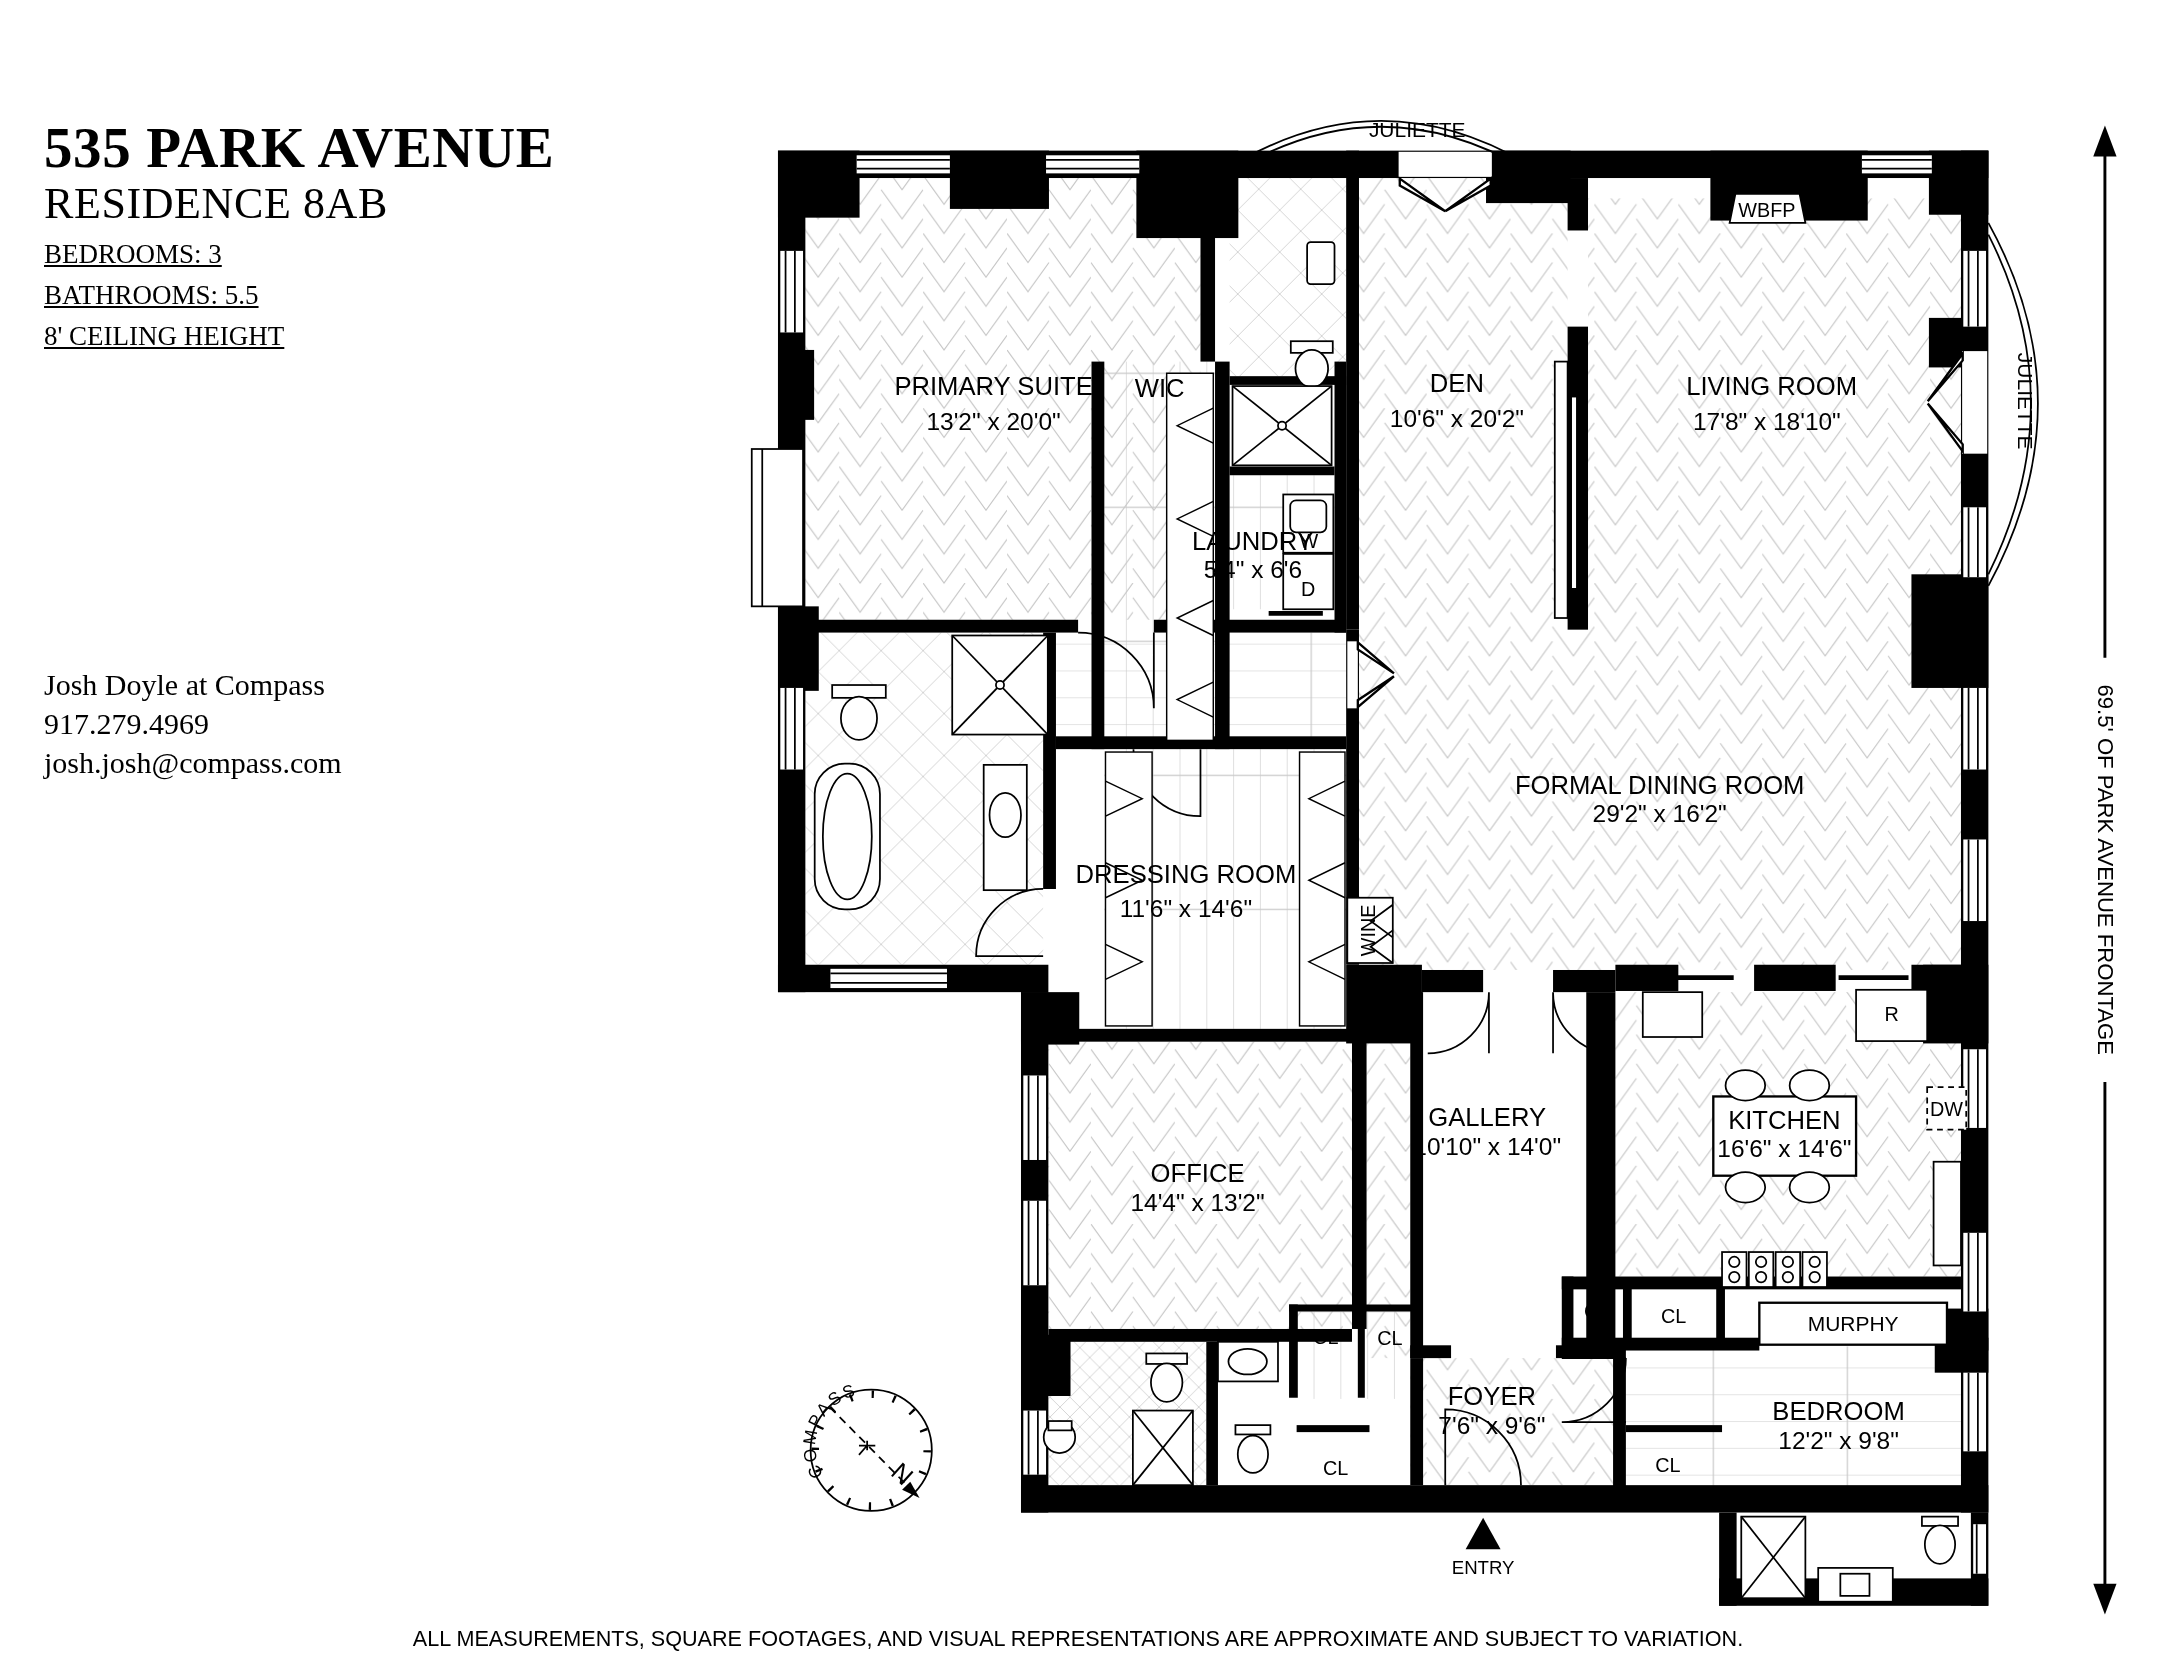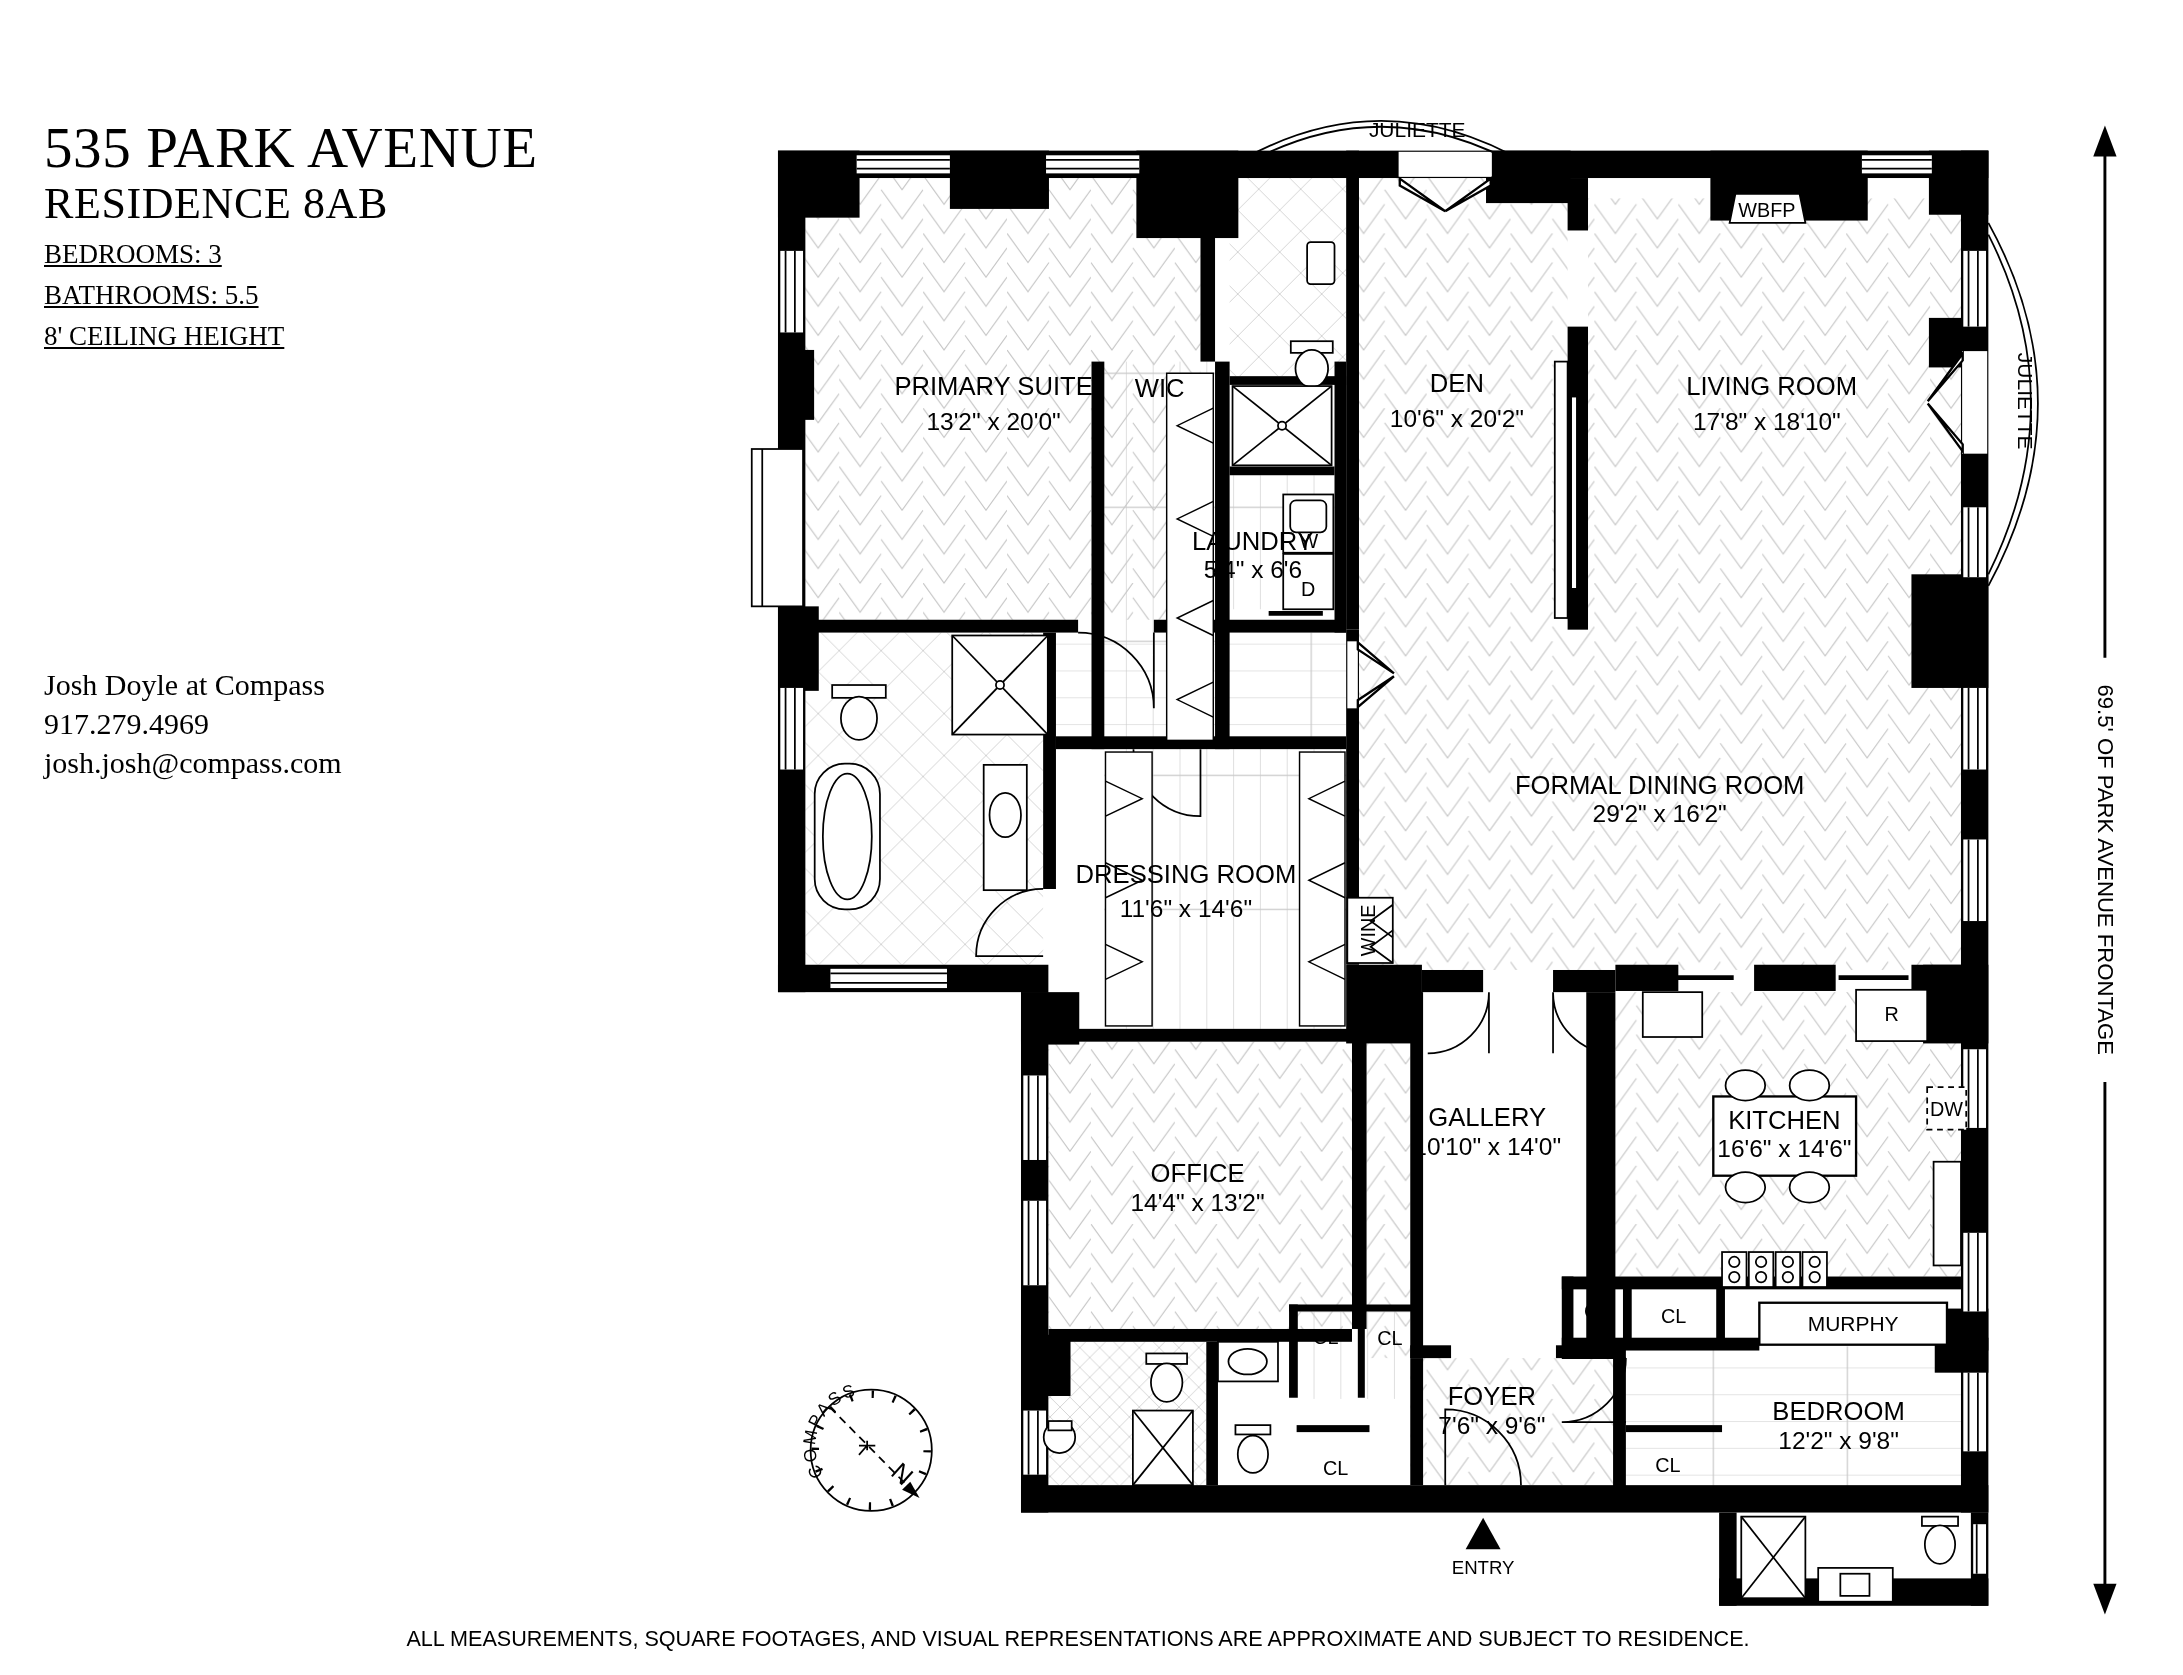--- a/index.html
+++ b/index.html
@@ -1,19 +1,19 @@
 <!DOCTYPE html>
 <html style="font-size:9.3px"><head>
 <meta charset="utf-8">
 <style>
   html,body{margin:0;padding:0;background:#ffffff;}
   body{width:2183px;height:1676px;position:relative;overflow:hidden;
        font-family:"Liberation Sans",sans-serif;color:#000;}
   .title-block{position:absolute;left:44px;top:119px;line-height:1;}
-  .title-block h1{font-family:"Liberation Serif",serif;font-weight:400;font-size:57px;
+  .title-block h1{font-family:"Liberation Serif",serif;font-weight:700;font-size:57px;
       margin:0;letter-spacing:0.6px;}
   .title-block h2{font-family:"Liberation Serif",serif;font-weight:400;font-size:44px;
       margin:6px 0 15px 0;letter-spacing:0.6px;}
   .title-block .spec{font-family:"Liberation Serif",serif;font-size:27px;margin:0 0 14px 0;text-decoration:underline;}
   .contact-block{position:absolute;left:44px;top:665px;font-family:"Liberation Serif",serif;
       font-size:30px;line-height:1.3;}
   .disclaimer{position:absolute;left:1078px;top:1626px;transform:translateX(-50%);
       font-size:21.6px;white-space:nowrap;letter-spacing:0px;}
   svg{position:absolute;left:0;top:0;}
   svg text{font-family:"Liberation Sans",sans-serif;fill:#000;}
@@ -32,21 +32,21 @@
   <p class="spec">BATHROOMS: 5.5</p>
   <p class="spec">8' CEILING HEIGHT</p>
 </div>
 
 <div class="contact-block">
   <div>Josh Doyle at Compass</div>
   <div>917.279.4969</div>
   <div>josh.josh@compass.com</div>
 </div>
 
-<div class="disclaimer">ALL MEASUREMENTS, SQUARE FOOTAGES, AND VISUAL REPRESENTATIONS ARE APPROXIMATE AND SUBJECT TO RESIDENCE.</div>
+<div class="disclaimer">ALL MEASUREMENTS, SQUARE FOOTAGES, AND VISUAL REPRESENTATIONS ARE APPROXIMATE AND SUBJECT TO VARIATION.</div>
 
 <svg width="2183" height="1676" viewBox="0 0 3746 2875">
 <defs>
   <pattern id="chev" width="144" height="100" patternUnits="userSpaceOnUse">
     <g stroke="#c5c5c5" stroke-width="2" fill="none">
       <path d="M0,-50 L36,0 L72,-50 M0,0 L36,50 L72,0 M0,50 L36,100 L72,50"></path>
       <path d="M72,-25 L108,25 L144,-25 M72,25 L108,75 L144,25 M72,75 L108,125 L144,75"></path>
     </g>
   </pattern>
   <pattern id="vp" width="46" height="230" patternUnits="userSpaceOnUse">

